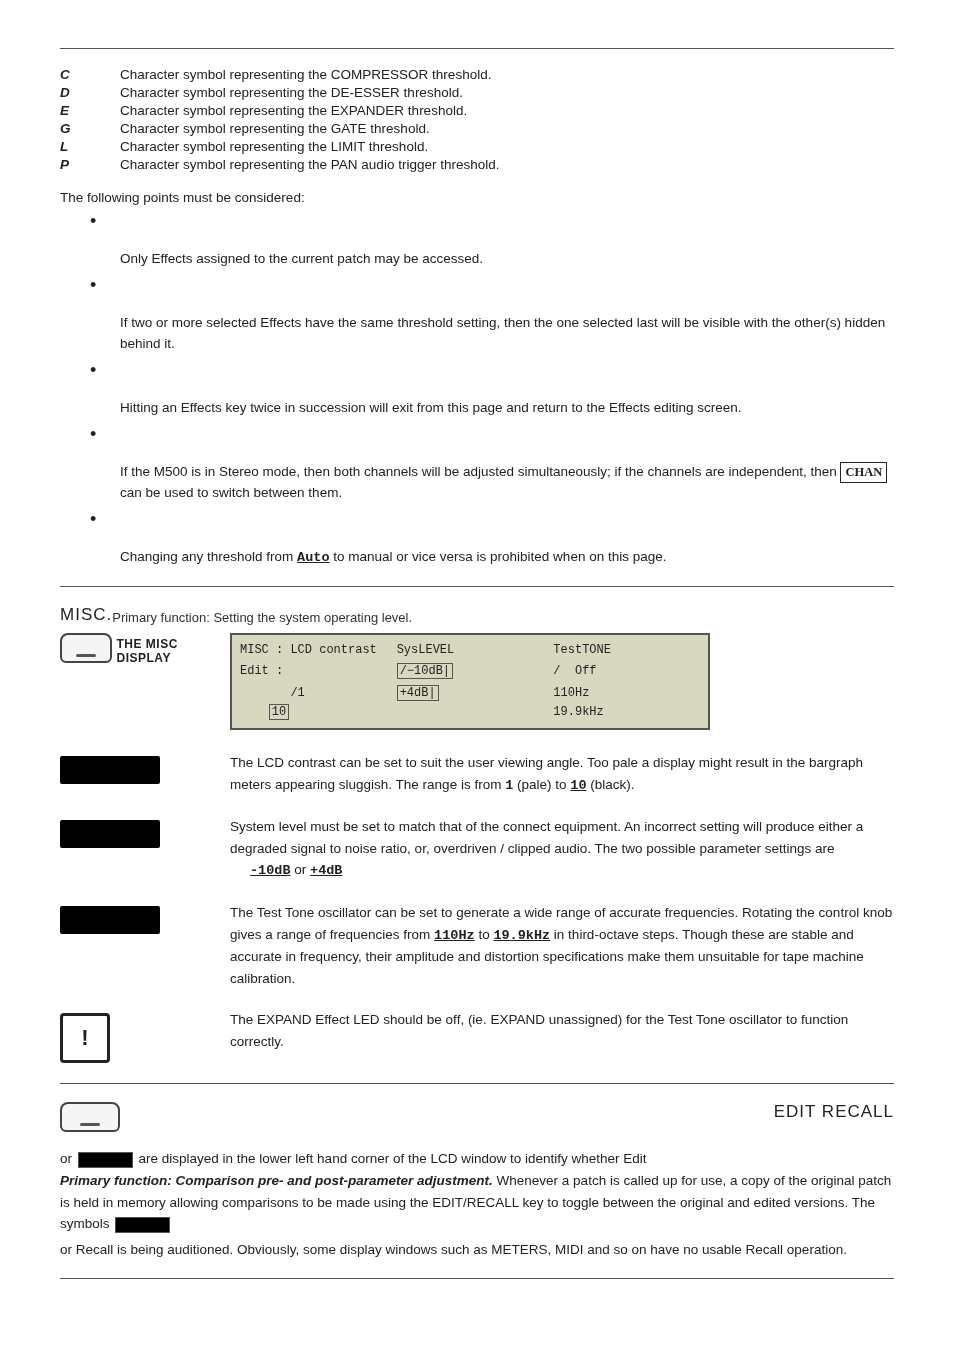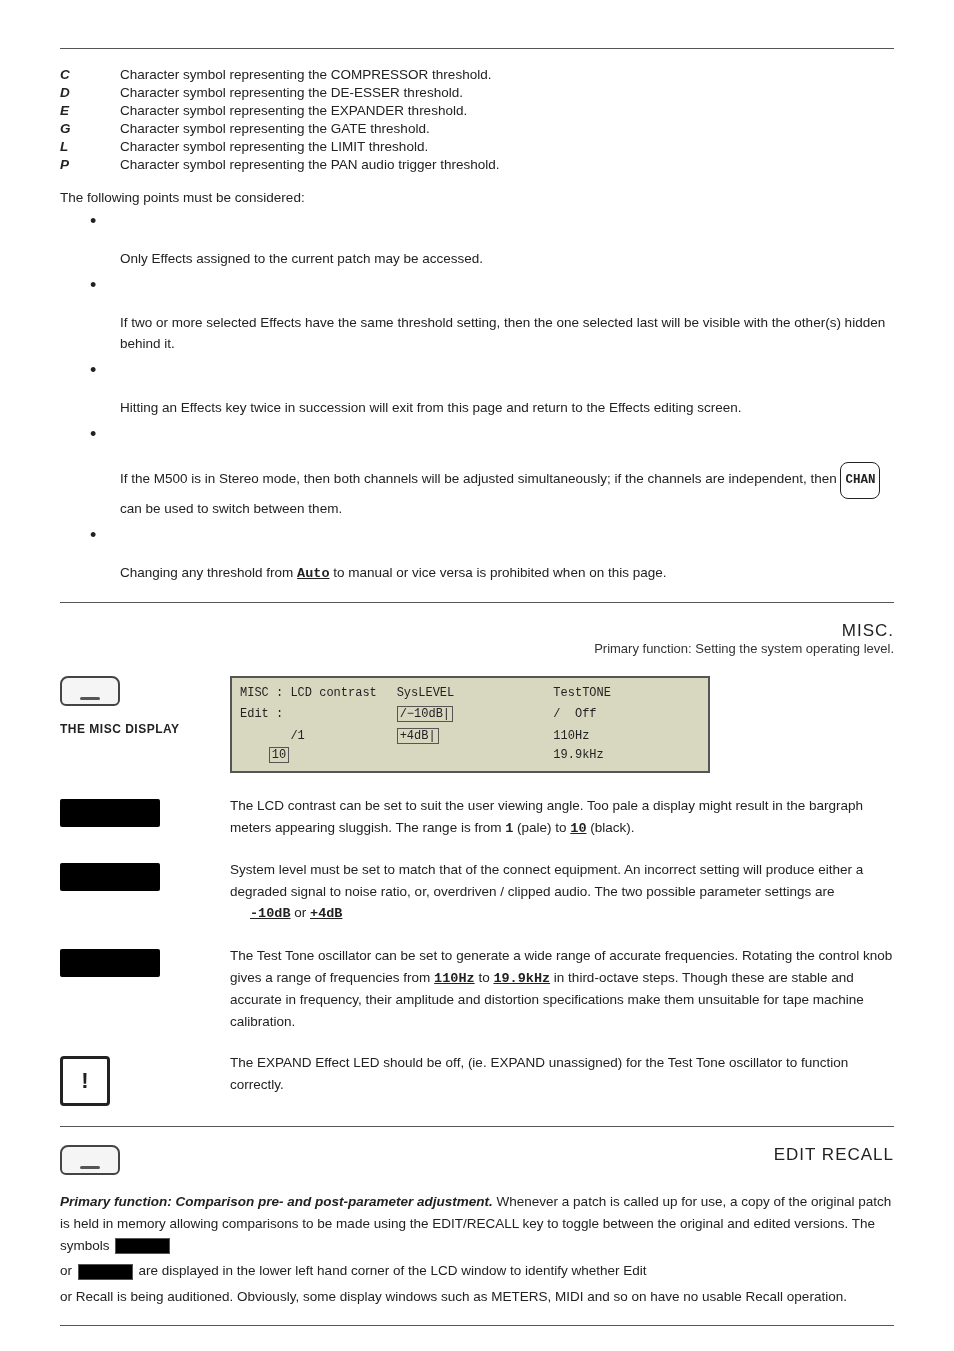--- a/index.html
+++ b/index.html
@@ -55,51 +55,51 @@
       line-height: 1.2;
     }
     .bullet-text {
       line-height: 1.5;
       margin-top: 38px;
     }
 
     .chan-box {
       display: inline-block;
       border: 1.5px solid #222;
-      padding: 8px 4px;
+      padding: 0 4px;
       font-size: 12.5px;
-      font-family: Liberation Mono, monospace;
-      border-radius: 8px;
+      font-family: Liberation Serif, serif;
+      border-radius: 0;
       font-weight: bold;
     }
 
     
     .misc-section {
       margin-top: 10px;
     }
 
     .misc-header {
       display: flex;
-      flex-direction: column;
+      flex-direction: row;
       align-items: flex-end;
-      margin-bottom: 20px;
+      margin-bottom: 8px;
     }
     .misc-title {
       font-size: 17px;
       font-weight: normal;
       letter-spacing: 1px;
     }
     .misc-subtitle {
       font-size: 13px;
       color: #333;
     }
 
     .misc-left {
       display: flex;
-      flex-direction: column;
+      flex-direction: row;
       align-items: flex-start;
       gap: 4px;
     }
 
     .key-icon {
       width: 60px;
       height: 30px;
       border: 2px solid #444;
       border-radius: 8px 8px 6px 6px;
       position: relative;
@@ -355,26 +355,26 @@
     <div style="display:grid;grid-template-columns:160px 1fr;gap:10px;align-items:start;margin-bottom:8px;">
       <div class="edit-recall-left">
         <div class="key-icon"></div>
       </div>
       <div style="text-align:right;">
         <div class="edit-recall-title">EDIT RECALL</div>
       </div>
     </div>
 
     <div class="edit-recall-body" style="line-height:1.6;">
+      <p style="margin-top:4px;">
+        or <span class="inline-box"></span> are displayed in the lower left hand corner of the LCD window to identify whether Edit
+      </p>
       <p>
         <span style="font-style:italic;font-weight:bold;">Primary function: Comparison pre- and post-parameter adjustment.</span> Whenever a patch is called up for use, a copy of the original patch is held in memory allowing comparisons to be made using the EDIT/RECALL key to toggle between the original and edited versions. The symbols <span class="inline-box"></span>
       </p>
       <p style="margin-top:4px;">
-        or <span class="inline-box"></span> are displayed in the lower left hand corner of the LCD window to identify whether Edit
-      </p>
-      <p style="margin-top:4px;">
         or Recall is being auditioned. Obviously, some display windows such as METERS, MIDI and so on have no usable Recall operation.
       </p>
     </div>
   </div>
 
   <hr>
 </div>
 
 </body></html>

